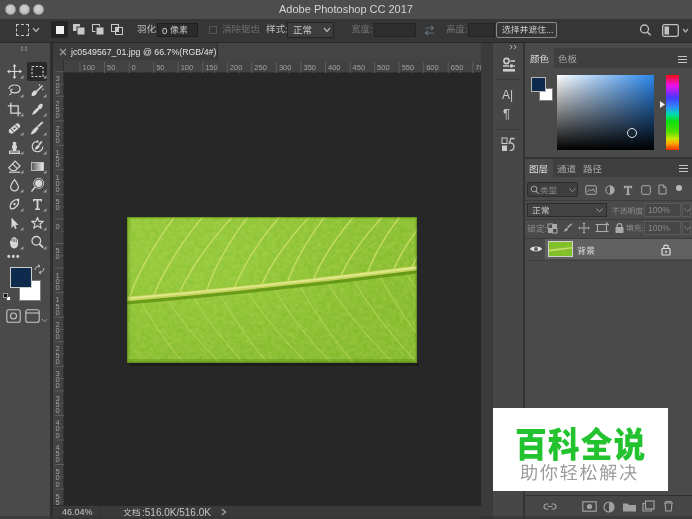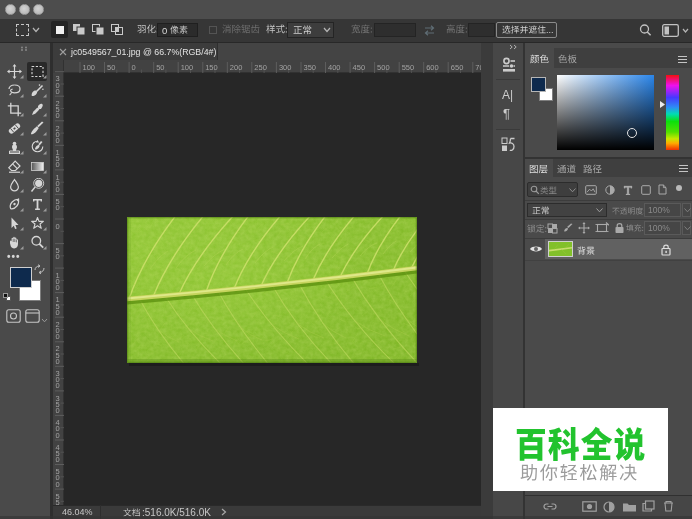--- a/index.html
+++ b/index.html
@@ -3,20 +3,21 @@
 *{margin:0;padding:0;box-sizing:border-box}
 html,body{width:692px;height:519px;overflow:hidden;background:#4a4a4a;
 font-family:"Liberation Sans",sans-serif;-webkit-font-smoothing:antialiased}
 .a{position:absolute}
 </style></head><body>
 <div class="a" style="left:0;top:0;width:692px;height:519px">
 <div class="a" style="left:0;top:0;width:692px;height:19px;background:#4d4d4d"></div>
 <div class="a" style="left:5.3px;top:4.3px;width:10.4px;height:10.4px;border-radius:50%;background:radial-gradient(circle at 45% 40%,#d4d4d4,#bababa 70%);border:0.5px solid #979797"></div>
 <div class="a" style="left:19.3px;top:4.3px;width:10.4px;height:10.4px;border-radius:50%;background:radial-gradient(circle at 45% 40%,#d4d4d4,#bababa 70%);border:0.5px solid #979797"></div>
 <div class="a" style="left:33.3px;top:4.3px;width:10.4px;height:10.4px;border-radius:50%;background:radial-gradient(circle at 45% 40%,#d4d4d4,#bababa 70%);border:0.5px solid #979797"></div>
+<div class="a" style="left:0;top:3px;width:692px;height:14px;text-align:center;font-size:11px;color:#d4d4d4">Adobe Photoshop CC 2017</div>
 <div class="a" style="left:0;top:19px;width:692px;height:24px;background:#363636;border-bottom:1px solid #282828"></div>
 <div class="a" style="left:16px;top:24px;width:13px;height:12px;border:1px dashed #c6c6c6"></div>
 <svg class="a" style="left:32px;top:27px" width="8" height="6">
       <path d="M1,1 L4,4.5 L7,1" stroke="#b5b5b5" stroke-width="1.2" fill="none"></path>
     </svg>
 <div class="a" style="left:51px;top:21px;width:17px;height:17px;background:#242424;border-radius:2px"></div>
 <div class="a" style="left:55.5px;top:25.5px;width:8px;height:8px;background:#f0f0f0"></div>
 <svg class="a" style="left:72px;top:23px" width="14" height="13">
       <rect x="1" y="1" width="7" height="7" fill="#c9c9c9"></rect>
       <rect x="5" y="4" width="8" height="8" fill="#c9c9c9" stroke="#363636" stroke-width="1"></rect>

